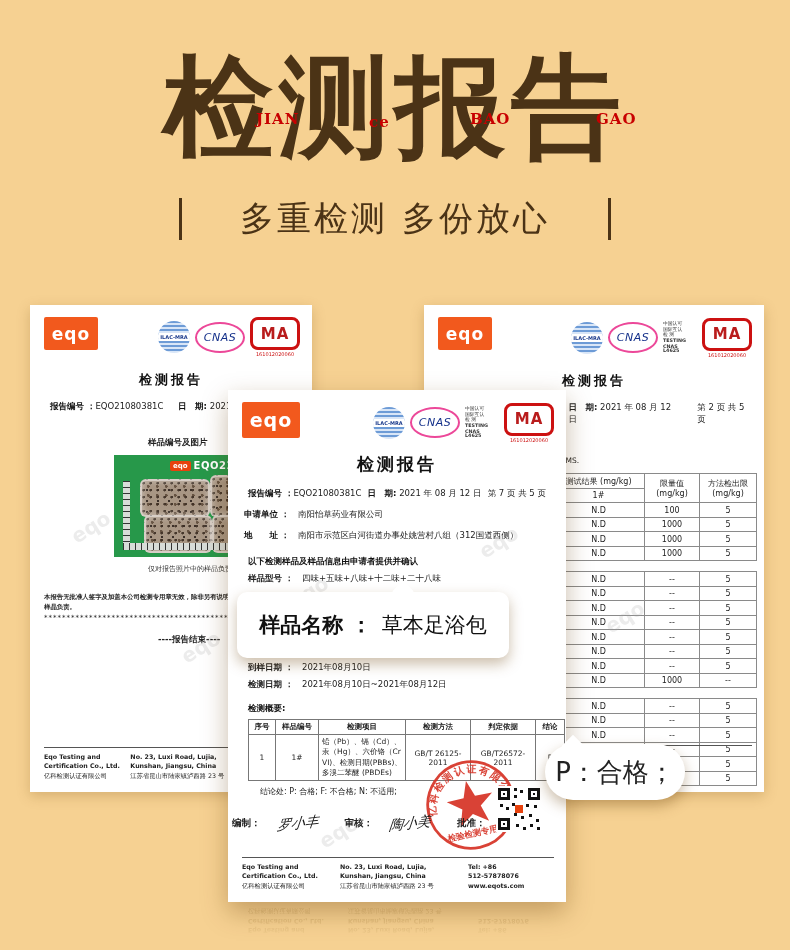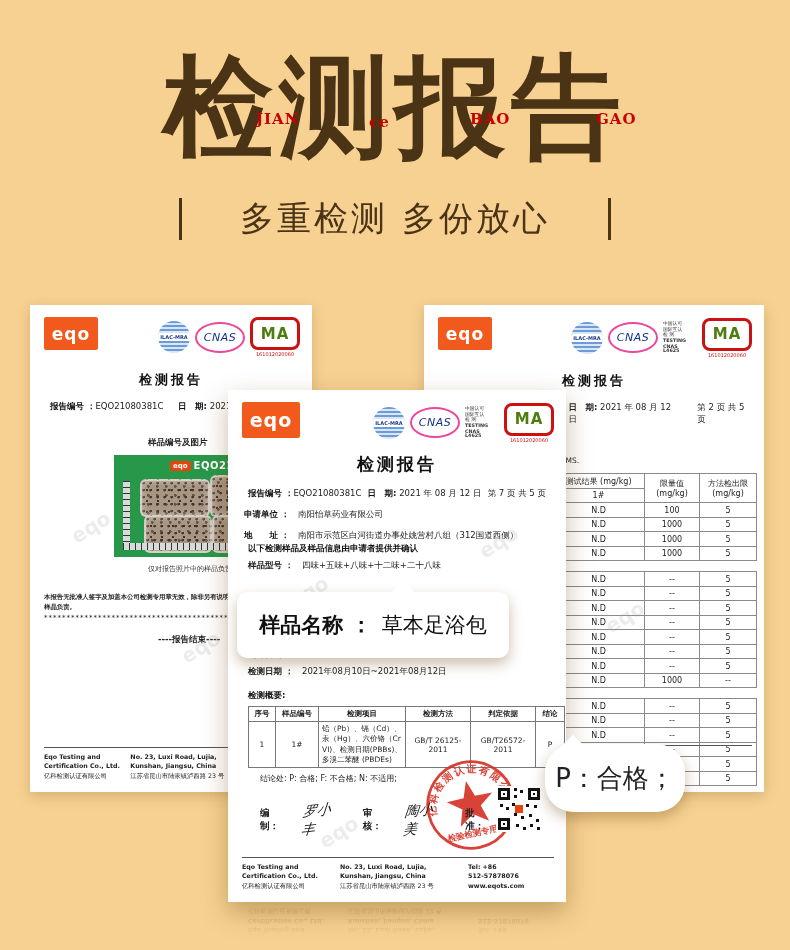--- a/index.html
+++ b/index.html
@@ -36,45 +36,45 @@
   .ilac{width:32px;height:32px;border-radius:50%;overflow:hidden;position:relative;flex:none;
       background:repeating-linear-gradient(180deg,#6d9bd6 0 2px,#d9e6f7 2px 4px);}
   .ilac-band{position:absolute;top:50%;left:0;right:0;transform:translateY(-50%);
       background:#fff;color:#1a3a8c;font-size:5px;font-weight:bold;text-align:center;padding:1px 0;}
   .cnas{width:46px;height:27px;border:2px solid #ec4899;border-radius:50%;flex:none;
       display:flex;align-items:center;justify-content:center;color:#14308a;
       font-weight:normal;font-style:italic;font-size:11px;letter-spacing:.5px;}
   .cnas-caption{font-size:6px;line-height:1.15;color:#333;transform:scale(.8);transform-origin:left center;width:34px;flex:none;}
   .cnas-caption .b{font-weight:bold;}
   .cma-wrap{text-align:center;flex:none;}
-  .cma{width:44px;height:27px;border:3px solid #cc1111;border-radius:8px;color:#4d7c0f;
+  .cma{width:44px;height:27px;border:3px solid #cc1111;border-radius:8px;color:#b91c1c;
       display:flex;align-items:center;justify-content:center;font-weight:bold;font-size:15px;letter-spacing:1px;}
   .cma-num{font-size:5px;color:#cc1111;margin-top:1px;}
 
   .doc-title{text-align:center;font-weight:bold;color:#111;letter-spacing:3px;}
   .t-lg{font-size:17px;margin-top:10px;}
   .t-sm{font-size:13px;margin-top:14px;}
 
   .meta-row{display:flex;justify-content:space-between;padding:0 20px;margin-top:12px;font-size:8.5px;}
   .meta-row b,.info-line b,.confirm-line,.summary-label{font-weight:bold;color:#111;}
   .info-line{padding:0 16px;margin-top:9px;font-size:8.5px;}
-  .confirm-line{padding:0 20px;margin-top:1px;font-size:8.5px;}
+  .confirm-line{padding:0 20px;margin-top:14px;font-size:8.5px;}
   .field-line{padding:0 20px;margin-top:5px;font-size:8.5px;}
   .field-line b{font-weight:bold;}
   .gap-block{height:72px;}
   .summary-label{padding:0 20px;margin-top:12px;font-size:8.5px;}
 
   .sum-table{border-collapse:collapse;margin:4px 20px 0 20px;width:298px;font-size:7.5px;table-layout:fixed;}
   .sum-table th,.sum-table td{border:1px solid #777;text-align:center;padding:2px 1px;}
   .sum-table th{font-weight:bold;}
   .sum-table .items{text-align:left;padding:2px 3px;line-height:1.35;}
   .w1{width:24px}.w2{width:40px}.w3{width:84px}.w4{width:62px}.w5{width:62px}.w6{width:26px}
 
   .legend{padding:0 32px;margin-top:5px;font-size:8px;color:#222;}
-  .sign-row{padding:0 32px;margin-top:18px;font-size:9.5px;display:flex;align-items:center;gap:22px;position:relative;z-index:4;}
+  .sign-row{padding:0 4px;margin-top:18px;font-size:9.5px;display:flex;align-items:center;gap:16px;position:relative;z-index:4;}
   .sig-label{font-weight:bold;}
   .sig{font-family:"DejaVu Serif","Liberation Serif",serif;font-style:italic;font-size:14px;
       display:inline-block;transform:rotate(-6deg) skewX(-12deg);color:#1a1a1a;margin-right:10px;}
   .scribble{margin-left:-2px;}
 
   .seal{position:absolute;left:196px;top:368px;width:94px;height:94px;transform:rotate(-12deg);
       z-index:3;opacity:.92;}
   .qr{position:absolute;left:268px;top:396px;width:46px;height:46px;z-index:4;}
 
   .doc-footer{position:absolute;left:14px;right:12px;bottom:12px;border-top:1px solid #555;
@@ -123,21 +123,21 @@
   .r-footer .fb{font-weight:bold;}
 
   
   .callout{position:absolute;background:#fff;box-shadow:0 6px 14px rgba(110,70,15,.35);z-index:6;}
   .callout-sample{left:237px;top:592px;width:272px;height:66px;border-radius:10px;
       display:flex;align-items:center;justify-content:center;gap:10px;}
   .callout-sample::before{content:"";position:absolute;top:-8px;left:158px;width:16px;height:16px;
       background:#fff;transform:rotate(45deg);border-radius:2px;}
   .cs-label{font-size:21px;font-weight:bold;color:#111;}
   .cs-value{font-size:21px;color:#111;}
-  .callout-pass{left:545px;top:744px;width:140px;height:68px;border-radius:28px;
+  .callout-pass{left:545px;top:744px;width:140px;height:56px;border-radius:28px;
       display:flex;align-items:center;justify-content:center;font-size:26px;color:#222;}
   .callout-pass::before{content:"";position:absolute;top:-6px;left:20px;width:16px;height:16px;
       background:#fff;transform:rotate(45deg);}
 
   
   .wm{position:absolute;color:rgba(170,170,170,.22);font-weight:bold;font-size:20px;
       transform:rotate(-32deg);pointer-events:none;}
 
   
   .reflection{position:absolute;left:228px;top:903px;width:338px;height:46px;overflow:hidden;z-index:0;}

